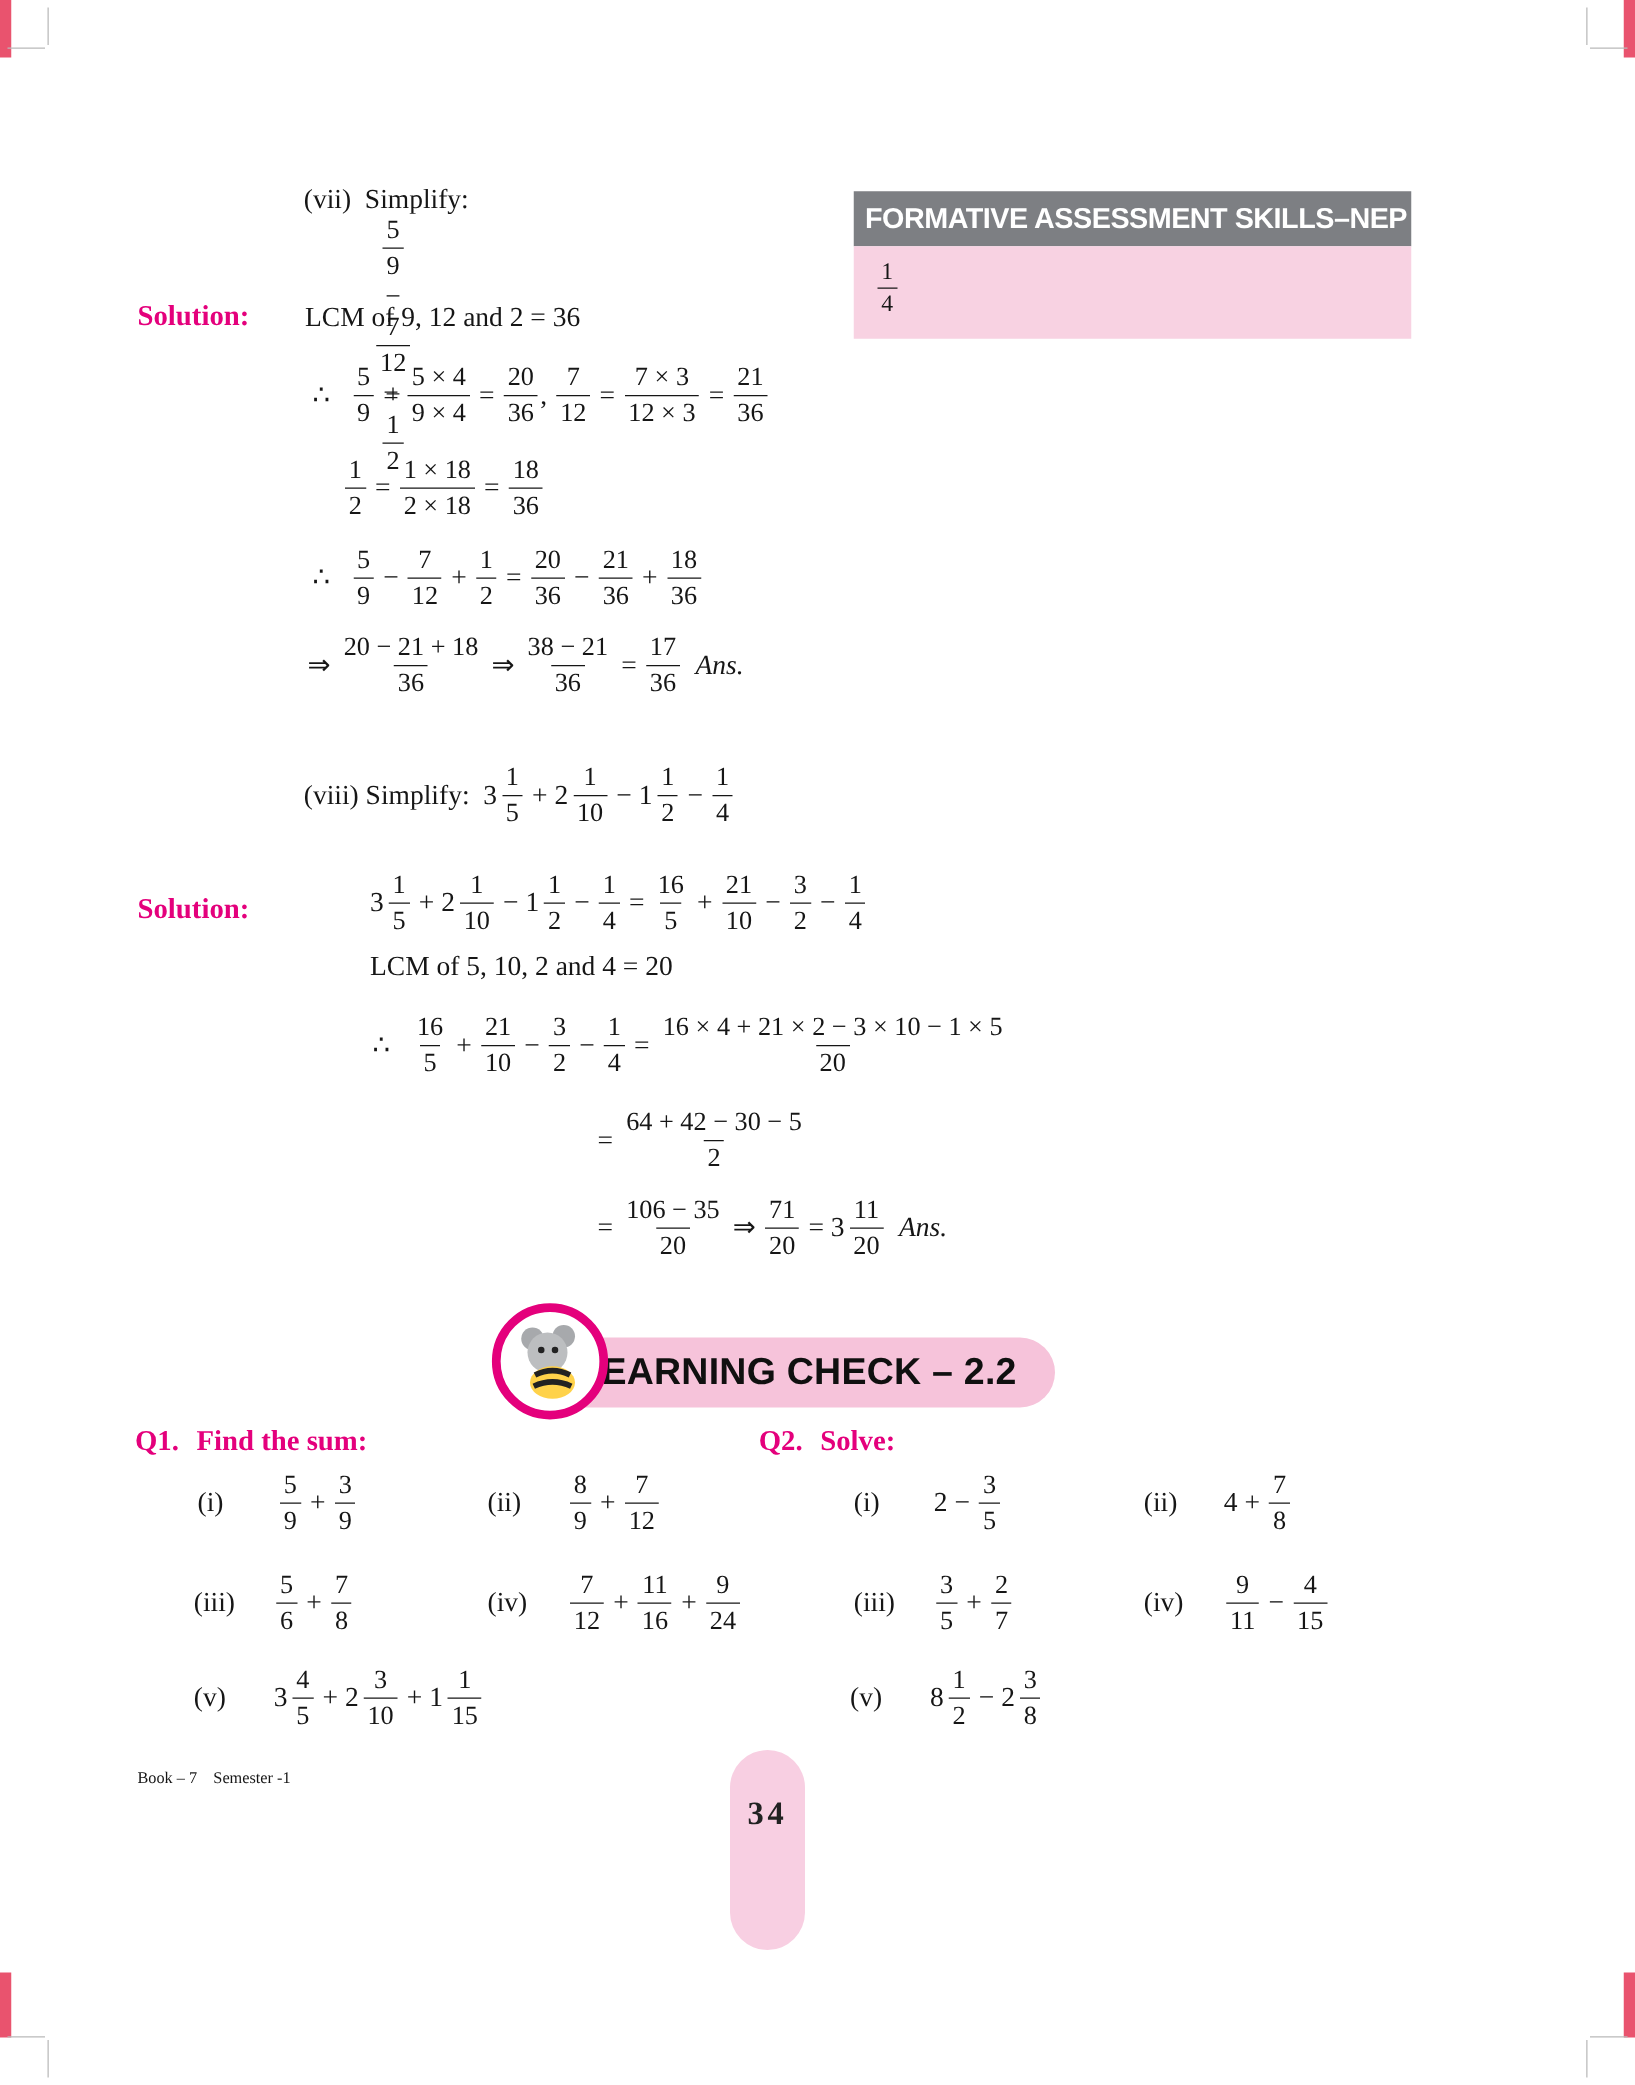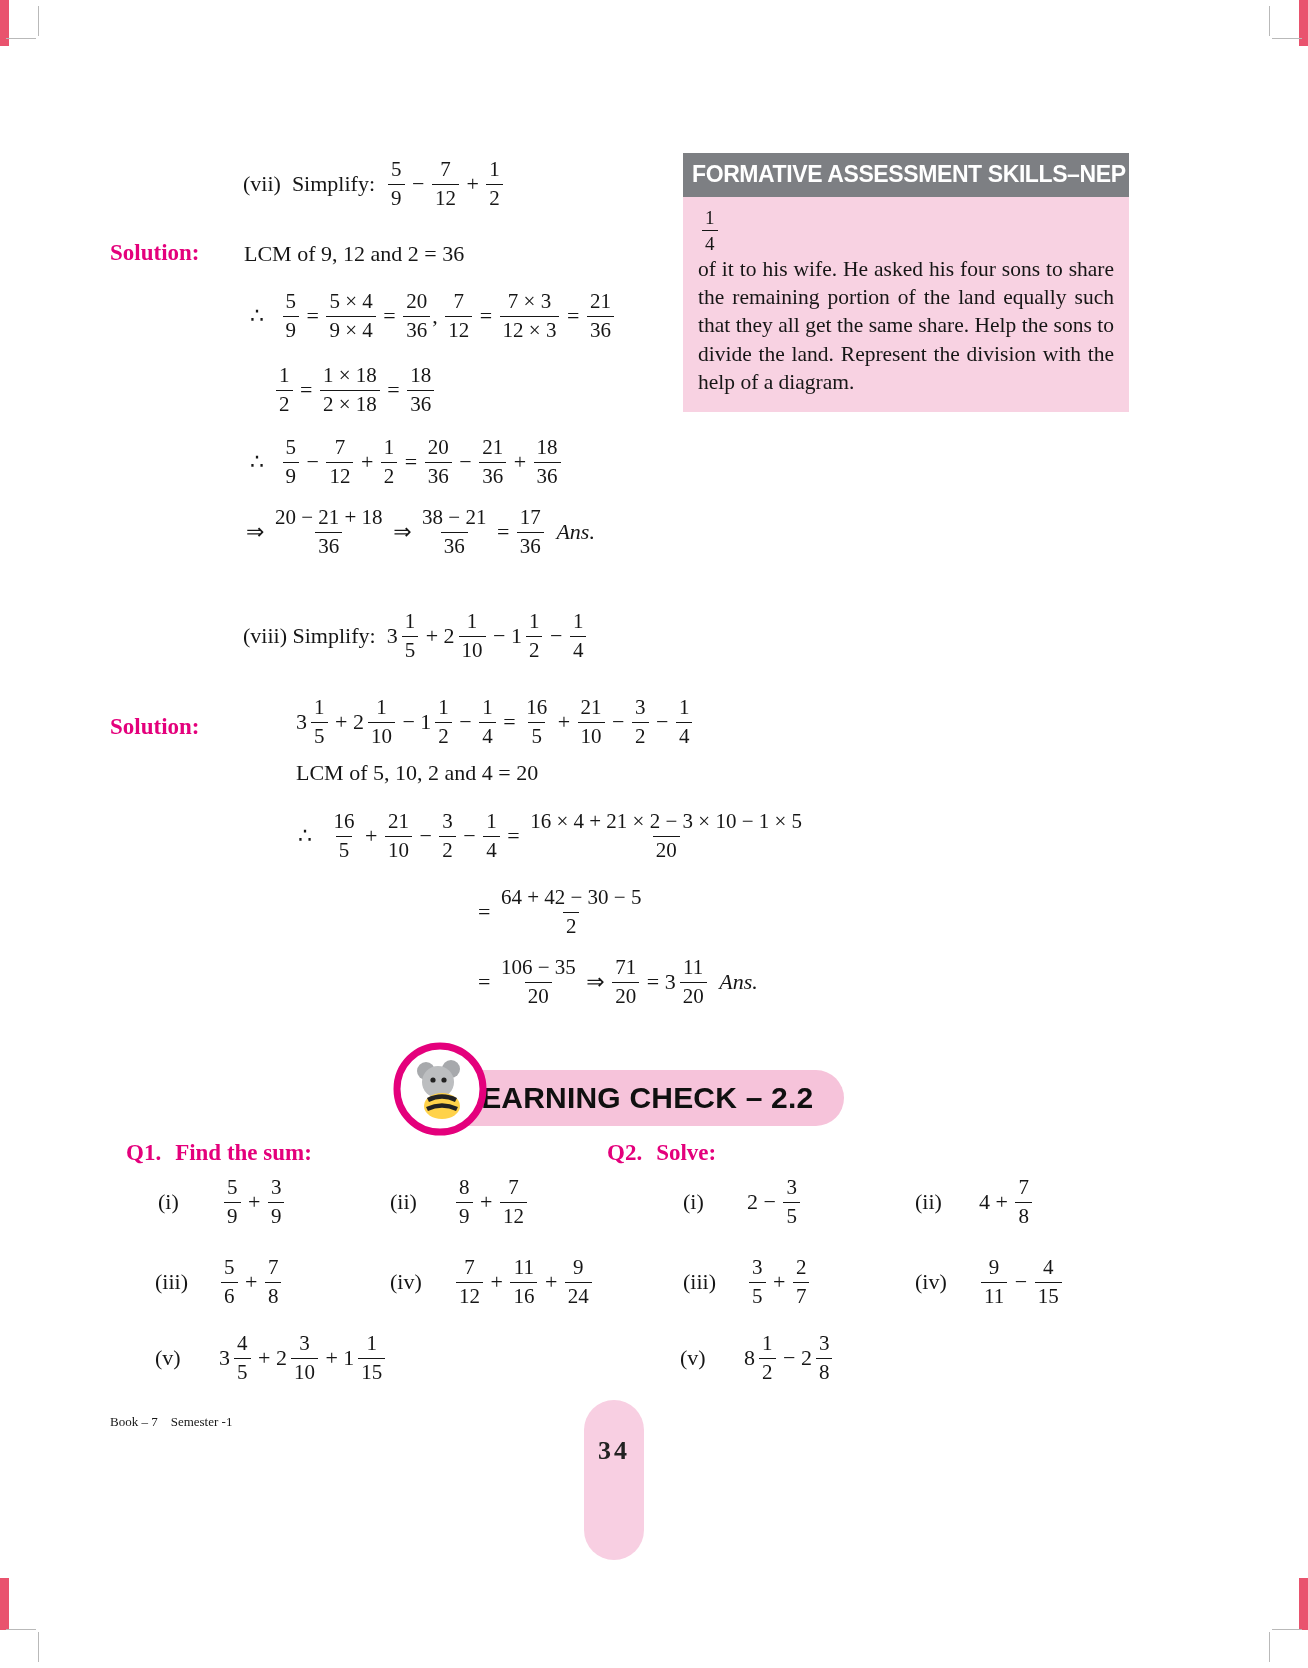--- a/index.html
+++ b/index.html
@@ -106,21 +106,21 @@
 
   <div class="abs cmark" style="left:38px; top:6px; width:1px; height:30px;"></div>
   <div class="abs cmark" style="left:6px; top:38px; width:30px; height:1px;"></div>
   <div class="abs cmark" style="left:1269px; top:6px; width:1px; height:30px;"></div>
   <div class="abs cmark" style="left:1272px; top:38px; width:30px; height:1px;"></div>
   <div class="abs cmark" style="left:38px; top:1632px; width:1px; height:30px;"></div>
   <div class="abs cmark" style="left:6px; top:1629px; width:30px; height:1px;"></div>
   <div class="abs cmark" style="left:1269px; top:1632px; width:1px; height:30px;"></div>
   <div class="abs cmark" style="left:1272px; top:1629px; width:30px; height:1px;"></div>
 
-  <div class="abs math" style="left:243px; top:158px;"><span class="mtx">(vii)  Simplify:  </span><span class="frac"><span class="num">5</span><span class="den">9</span></span><span class="mtx"> − </span><span class="frac"><span class="num">7</span><span class="den">12</span></span><span class="mtx"> + </span><span class="frac"><span class="num">1</span><span class="den">2</span></span></div>
+  <div class="abs math" style="left:243px; top:146px;flex-direction:column;"><span class="mtx">(vii)  Simplify:  </span><span class="frac"><span class="num">5</span><span class="den">9</span></span><span class="mtx"> − </span><span class="frac"><span class="num">7</span><span class="den">12</span></span><span class="mtx"> + </span><span class="frac"><span class="num">1</span><span class="den">2</span></span></div>
 
   <div class="abs sol-label" style="left:110px; top:240px;">Solution:</div>
   <div class="abs plain" style="left:244px; top:241px;">LCM of 9, 12 and 2 = 36</div>
 
   <div class="abs math" style="left:250px; top:290px;"><span class="mtx">∴   </span><span class="frac"><span class="num">5</span><span class="den">9</span></span><span class="mtx"> = </span><span class="frac"><span class="num">5 × 4</span><span class="den">9 × 4</span></span><span class="mtx"> = </span><span class="frac"><span class="num">20</span><span class="den">36</span></span><span class="mtx">, </span><span class="frac"><span class="num">7</span><span class="den">12</span></span><span class="mtx"> = </span><span class="frac"><span class="num">7 × 3</span><span class="den">12 × 3</span></span><span class="mtx"> = </span><span class="frac"><span class="num">21</span><span class="den">36</span></span></div>
   <div class="abs math" style="left:274px; top:364px;"><span class="frac"><span class="num">1</span><span class="den">2</span></span><span class="mtx"> = </span><span class="frac"><span class="num">1 × 18</span><span class="den">2 × 18</span></span><span class="mtx"> = </span><span class="frac"><span class="num">18</span><span class="den">36</span></span></div>
   <div class="abs math" style="left:250px; top:436px;"><span class="mtx">∴   </span><span class="frac"><span class="num">5</span><span class="den">9</span></span><span class="mtx"> − </span><span class="frac"><span class="num">7</span><span class="den">12</span></span><span class="mtx"> + </span><span class="frac"><span class="num">1</span><span class="den">2</span></span><span class="mtx"> = </span><span class="frac"><span class="num">20</span><span class="den">36</span></span><span class="mtx"> − </span><span class="frac"><span class="num">21</span><span class="den">36</span></span><span class="mtx"> + </span><span class="frac"><span class="num">18</span><span class="den">36</span></span></div>
   <div class="abs math" style="left:246px; top:506px;"><span class="mtx">⇒ </span><span class="frac"><span class="num">20 − 21 + 18</span><span class="den">36</span></span><span class="mtx"> ⇒ </span><span class="frac"><span class="num">38 − 21</span><span class="den">36</span></span><span class="mtx"> = </span><span class="frac"><span class="num">17</span><span class="den">36</span></span><span class="mit">  Ans.</span></div>
 
   <div class="abs math" style="left:243px; top:610px;"><span class="mtx">(viii) Simplify:  </span><span class="mixed"><span class="whole">3</span><span class="frac"><span class="num">1</span><span class="den">5</span></span></span><span class="mtx"> + </span><span class="mixed"><span class="whole">2</span><span class="frac"><span class="num">1</span><span class="den">10</span></span></span><span class="mtx"> − </span><span class="mixed"><span class="whole">1</span><span class="frac"><span class="num">1</span><span class="den">2</span></span></span><span class="mtx"> − </span><span class="frac"><span class="num">1</span><span class="den">4</span></span></div>
@@ -131,42 +131,42 @@
   <div class="abs math" style="left:298px; top:810px;"><span class="mtx">∴   </span><span class="frac"><span class="num">16</span><span class="den">5</span></span><span class="mtx"> + </span><span class="frac"><span class="num">21</span><span class="den">10</span></span><span class="mtx"> − </span><span class="frac"><span class="num">3</span><span class="den">2</span></span><span class="mtx"> − </span><span class="frac"><span class="num">1</span><span class="den">4</span></span><span class="mtx"> = </span><span class="frac"><span class="num">16 × 4 + 21 × 2 − 3 × 10 − 1 × 5</span><span class="den">20</span></span></div>
   <div class="abs math" style="left:478px; top:886px;"><span class="mtx">= </span><span class="frac"><span class="num">64 + 42 − 30 − 5</span><span class="den">2</span></span></div>
   <div class="abs math" style="left:478px; top:956px;"><span class="mtx">= </span><span class="frac"><span class="num">106 − 35</span><span class="den">20</span></span><span class="mtx"> ⇒ </span><span class="frac"><span class="num">71</span><span class="den">20</span></span><span class="mtx"> = </span><span class="mixed"><span class="whole">3</span><span class="frac"><span class="num">11</span><span class="den">20</span></span></span><span class="mit">  Ans.</span></div>
 
   <div class="abs assess" style="left:635px; top:153px;">
     <div class="assess-header">FORMATIVE ASSESSMENT SKILLS–NEP 2020</div>
     <div class="assess-body">
       <p class="mflow"><span class="frac">
             <span class="num">1</span>
             <span class="den">4</span>
-          </span><span class="mtx"> of it to his wife. He asked his four sons to share the remaining portion of the land equally such that they all get the same share. Help the sons to divide the land. Represent the division with the help of a diagram.</span></p>
+          </span></p>
     </div>
   </div>
 
   <div class="abs lc-banner" style="left:432px; top:1070px; width:412px; height:56px;">
     <span>LEARNING CHECK – 2.2</span>
   </div>
   <div class="abs" style="left:393px; top:1042px; width:94px; height:94px; z-index:2;">
     <svg viewBox="0 0 94 94" width="94" height="94">
       <circle cx="47" cy="47" r="43" fill="#ffffff" stroke="#e4007c" stroke-width="7"></circle>
       <circle cx="33" cy="29" r="9" fill="#a7a9ac"></circle>
       <circle cx="58" cy="27" r="9" fill="#a7a9ac"></circle>
       <circle cx="45" cy="40" r="16" fill="#bcbec0"></circle>
       <circle cx="40" cy="38" r="2.6" fill="#222222"></circle>
       <circle cx="51" cy="38" r="2.6" fill="#222222"></circle>
       <ellipse cx="49" cy="64" rx="18" ry="13" fill="#ffd24a"></ellipse>
       <path d="M35 58 q14 -7 28 0" stroke="#222222" stroke-width="4.5" fill="none"></path>
       <path d="M34 67 q15 -7 30 0" stroke="#222222" stroke-width="4.5" fill="none"></path>
     </svg>
   </div>
 
-  <div class="abs qhead" style="left:126px; top:1140px;">
+  <div class="abs qhead" style="left:108px; top:1140px;">
     <span>Q1.</span>
     <span>Find the sum:</span>
   </div>
   <div class="abs qitem" style="left:158px; top:1176px;">
     <span class="qlabel">(i)</span>
     <span class="math"><span class="frac"><span class="num">5</span><span class="den">9</span></span><span class="mtx"> + </span><span class="frac"><span class="num">3</span><span class="den">9</span></span></span>
   </div>
   <div class="abs qitem" style="left:390px; top:1176px;">
     <span class="qlabel">(ii)</span>
     <span class="math"><span class="frac"><span class="num">8</span><span class="den">9</span></span><span class="mtx"> + </span><span class="frac"><span class="num">7</span><span class="den">12</span></span></span>

